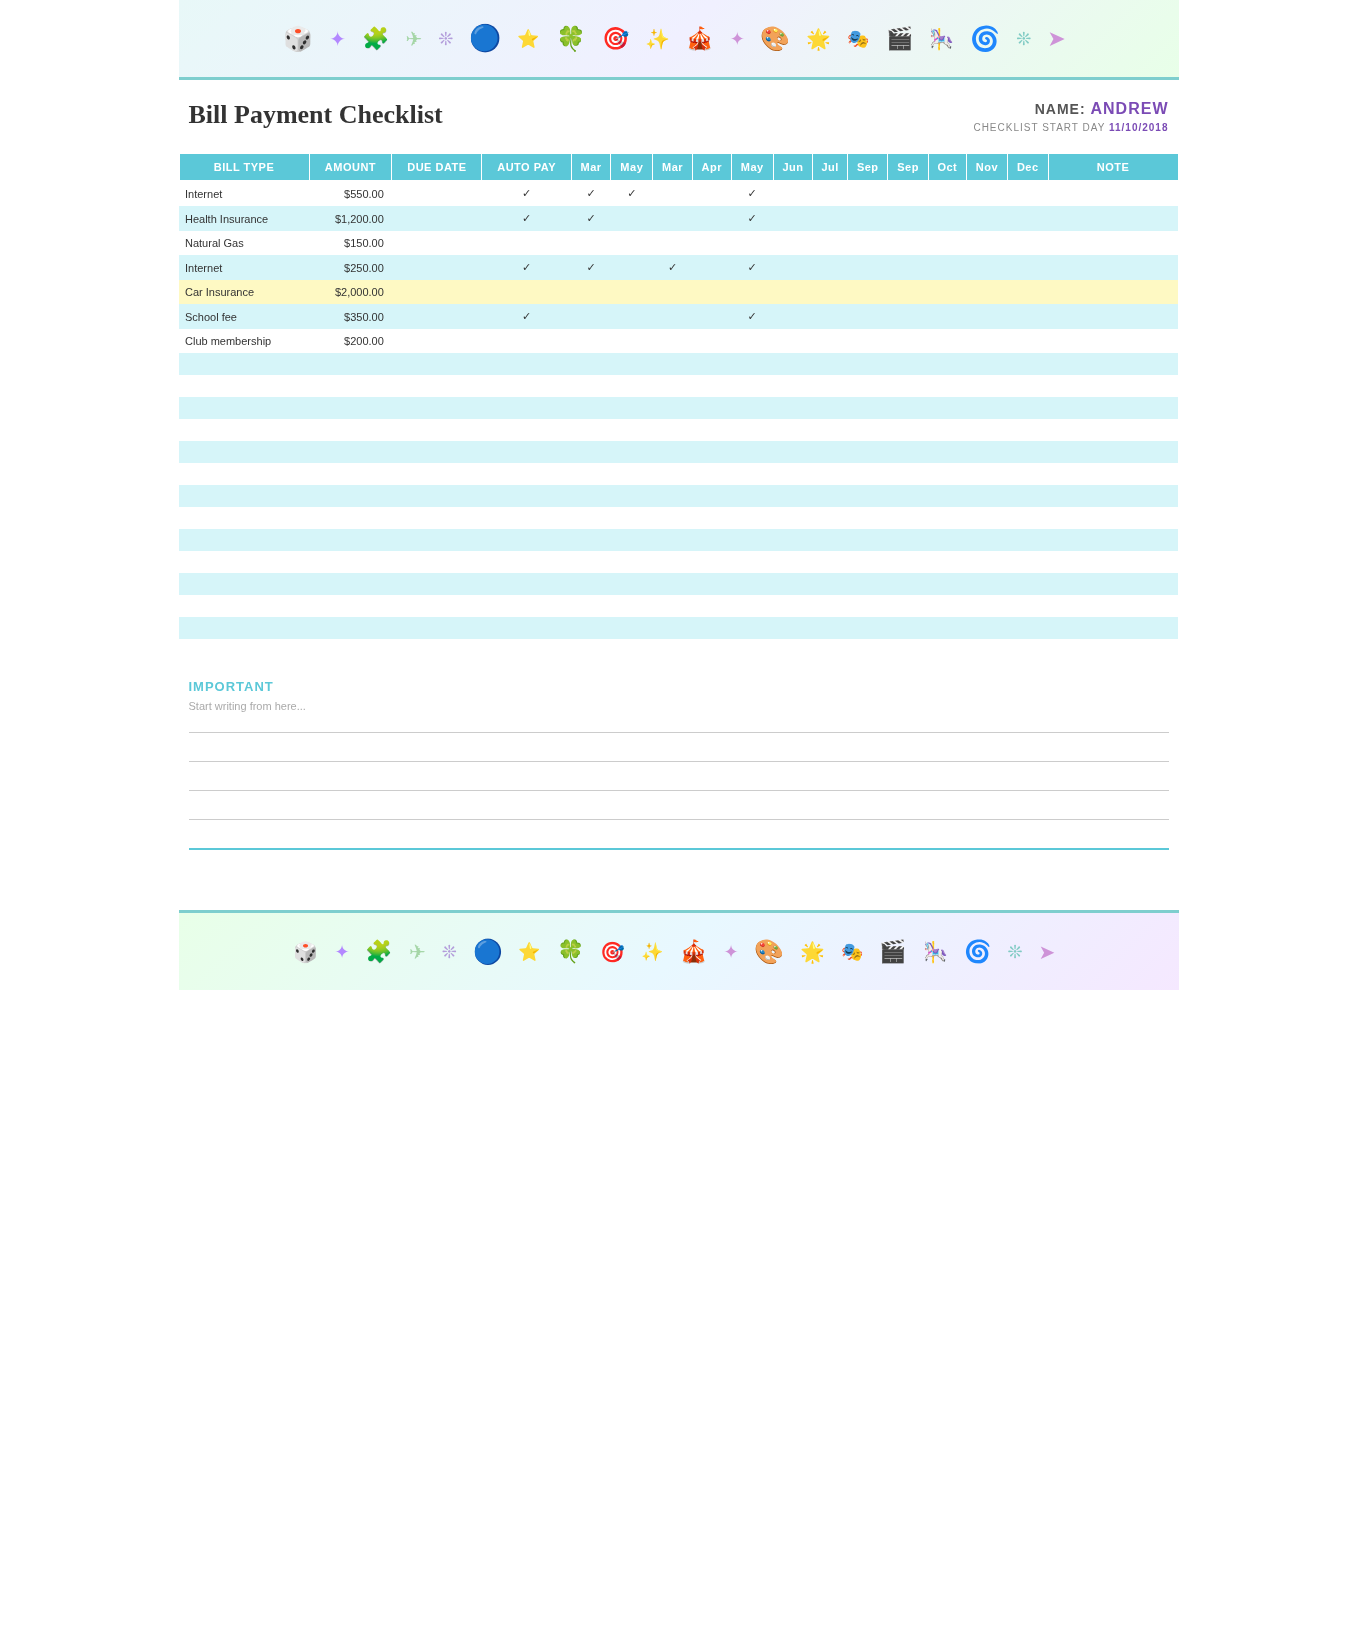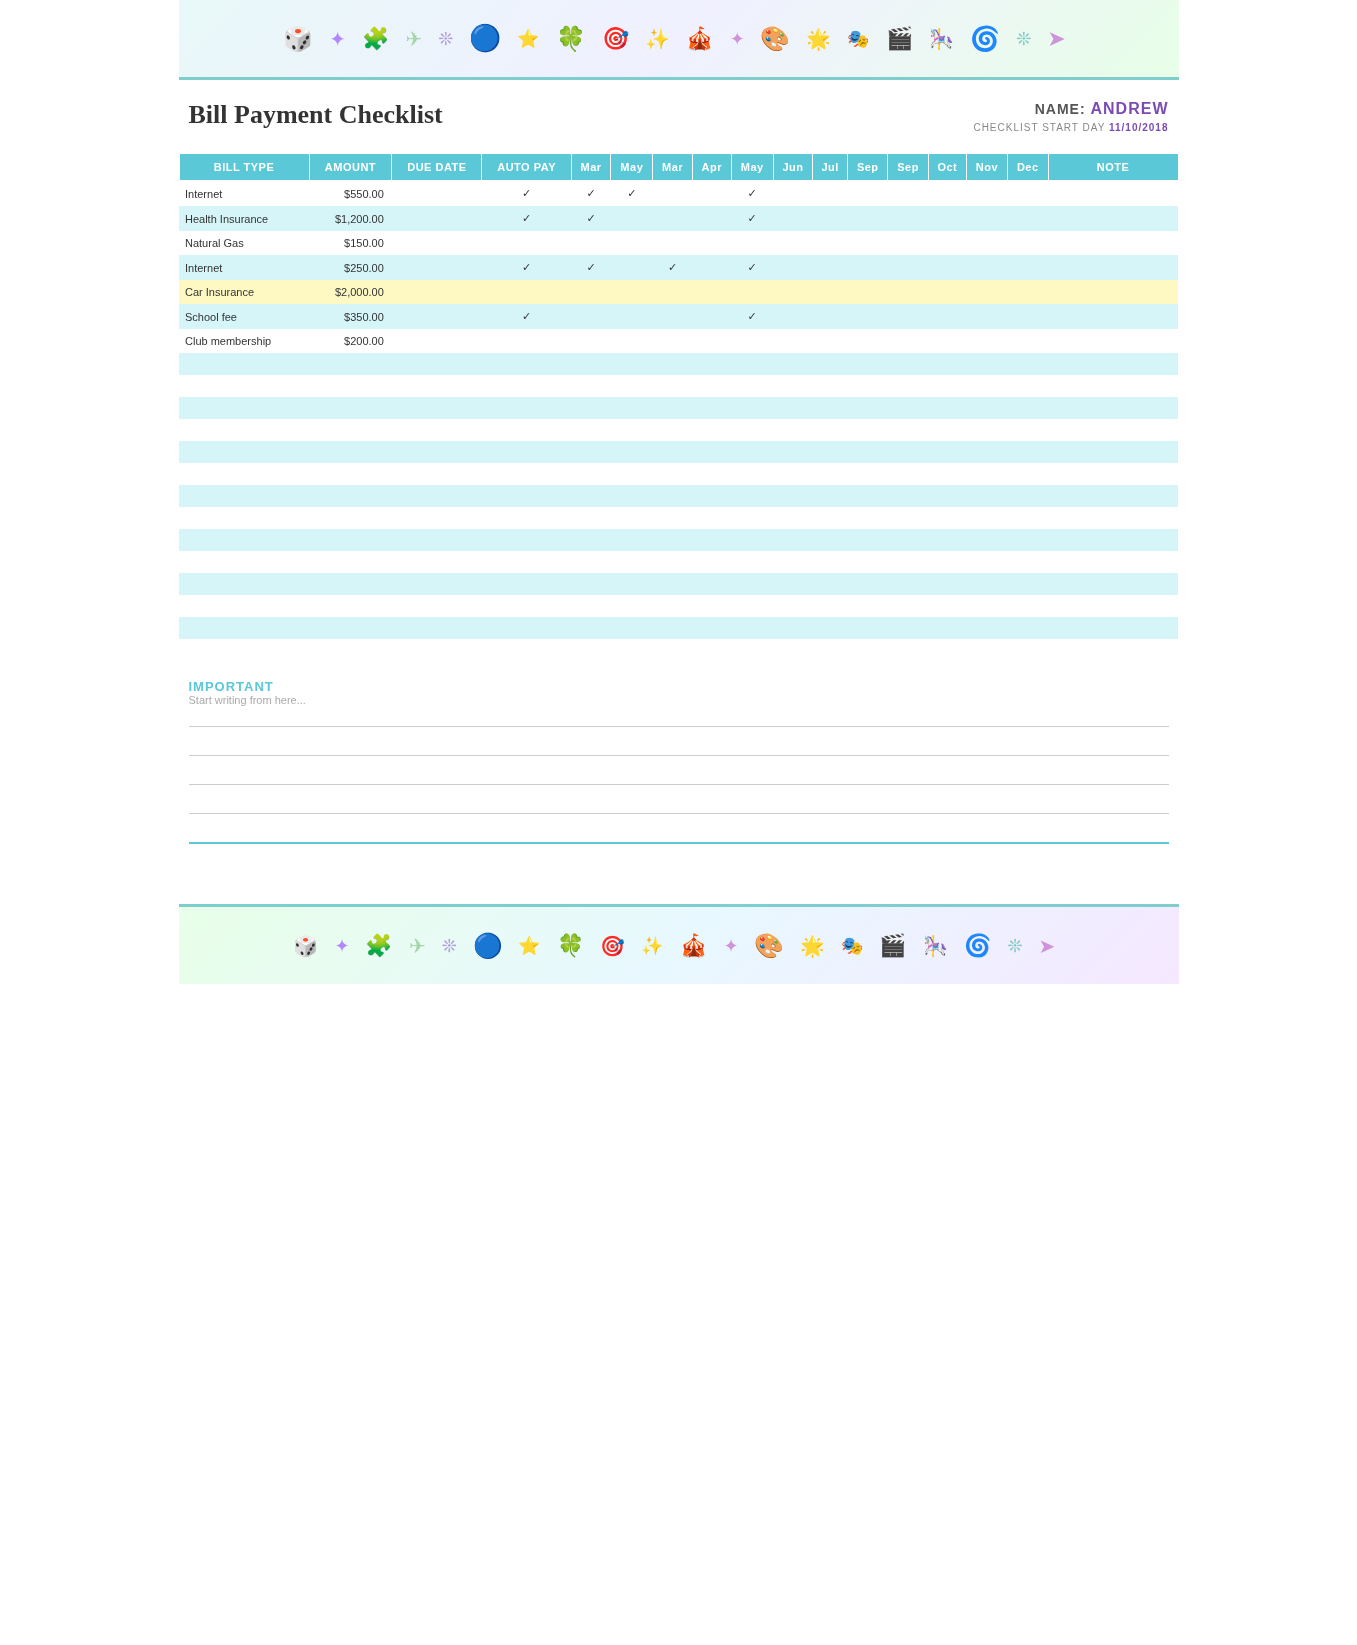--- a/index.html
+++ b/index.html
@@ -148,20 +148,21 @@
     .important-section {
       padding: 10px 10px 30px 10px;
     }
 
     .important-label {
       font-size: 13px;
       font-weight: bold;
       color: #5bc8d8;
       text-transform: uppercase;
       letter-spacing: 1px;
+      margin-bottom: 6px;
     }
 
     .important-placeholder {
       font-size: 11px;
       color: #aaa;
       margin-bottom: 20px;
     }
 
     .lines-area {
       display: flex;

